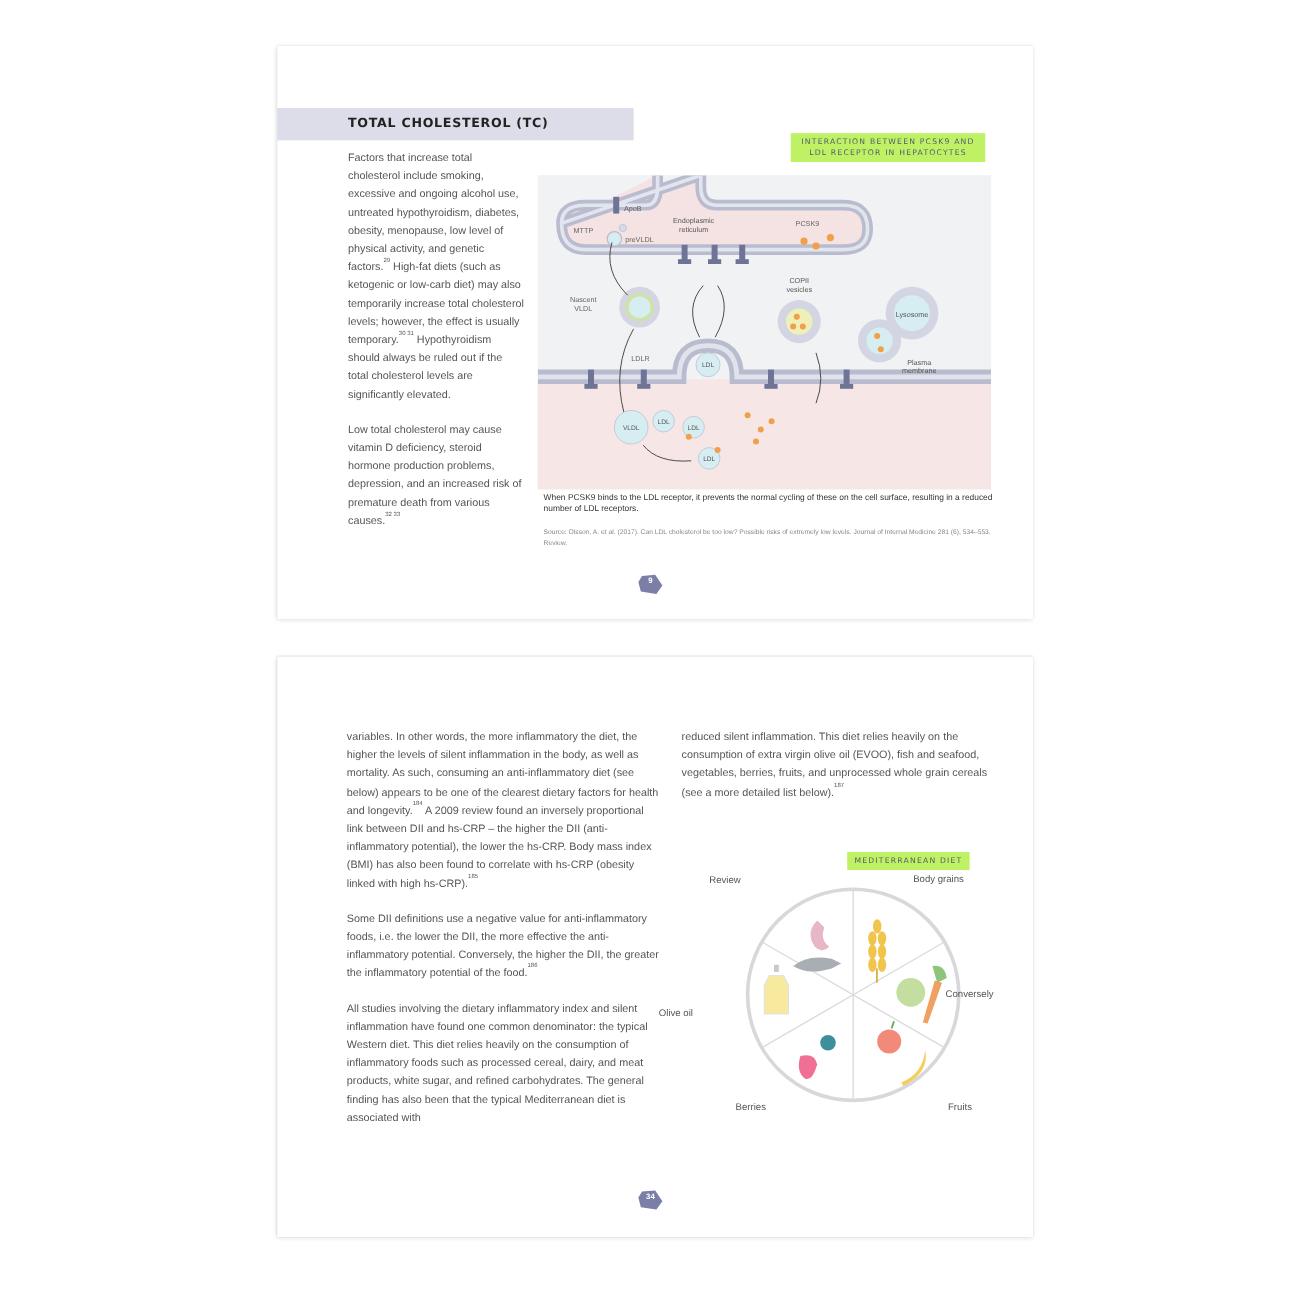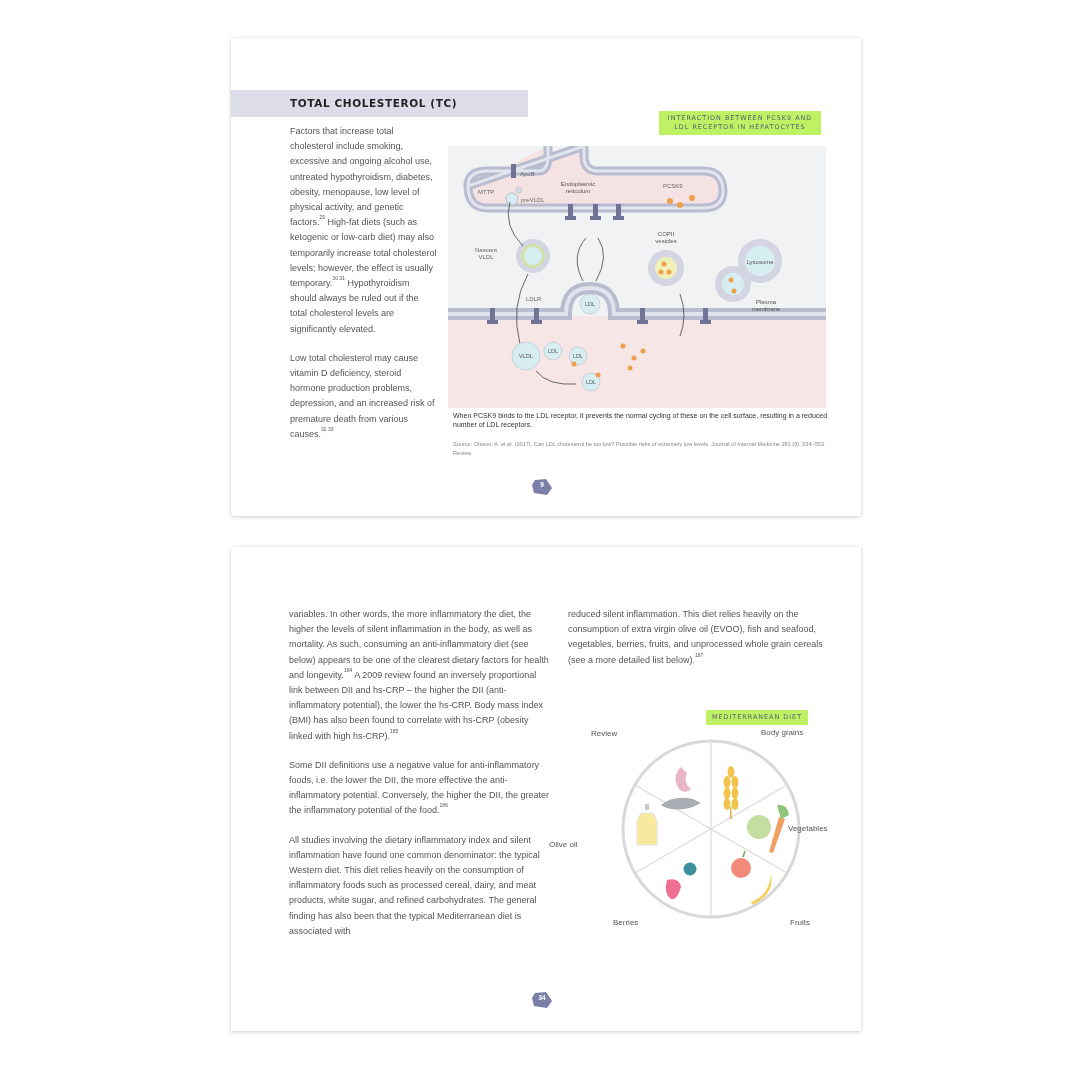--- a/index.html
+++ b/index.html
@@ -209,21 +209,21 @@
         <circle cx="129" cy="152" r="6.5" fill="#3d8f9c"></circle>
       </g>
 
       <g>
         <rect x="84" y="87" width="4" height="6" fill="#c9c9c9"></rect>
         <path d="M80 96 Q78 100 76 104 L76 128 L96 128 L96 104 Q94 100 92 96 Z" fill="#f7ea9e" stroke="#e2e2e2" stroke-width="1"></path>
       </g>
     </svg>
     <div class="pie-label" style="left:30px; top:12px;">Review</div>
     <div class="pie-label" style="left:200px; top:11px;">Body grains</div>
-    <div class="pie-label" style="left:227px; top:107px;">Vegetables</div>
+    <div class="pie-label" style="left:227px; top:107px;">Conversely</div>
     <div class="pie-label" style="left:198px; top:201px;padding-left:31px;">Fruits</div>
     <div class="pie-label" style="left:52px; top:201px;">Berries</div>
     <div class="pie-label" style="left:-12px; top:123px;">Olive oil</div>
   </div>
 
   <div class="page-num" style="left:300px; top:444px;">
     <svg width="22" height="18">
         <path d="M4 2 L15 1 L21 10 L16 17 L3 15 L1 7 Z" fill="#7b7fa8"></path>
       </svg>
     <span>34</span>

